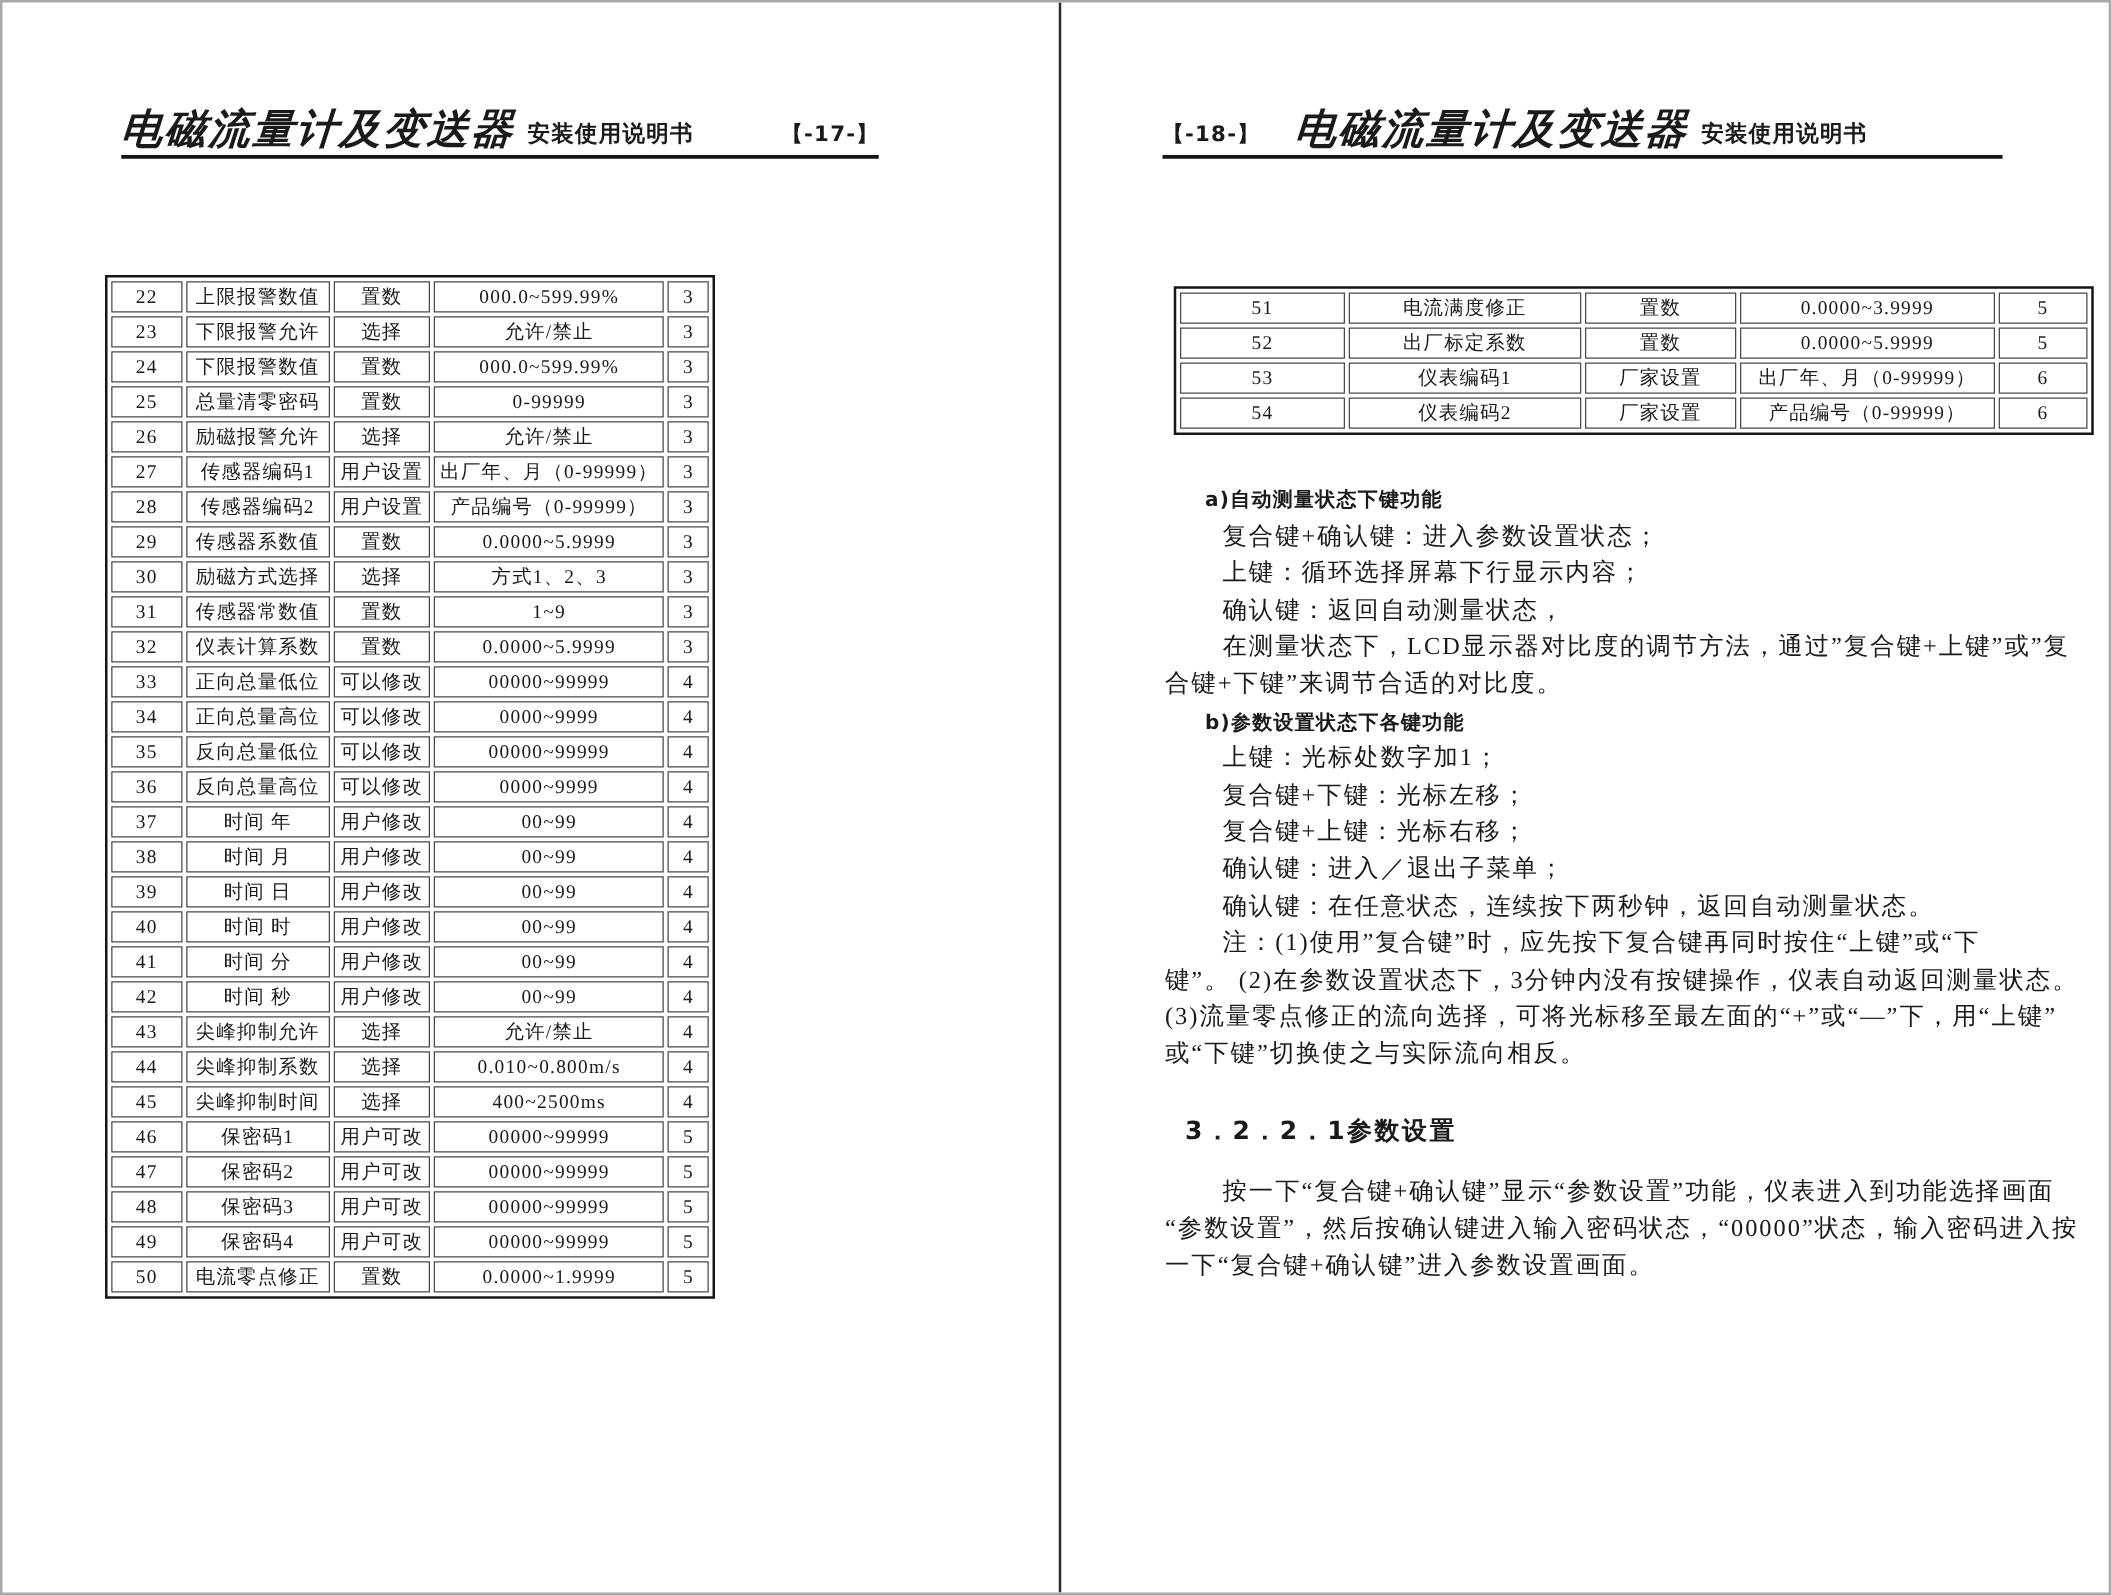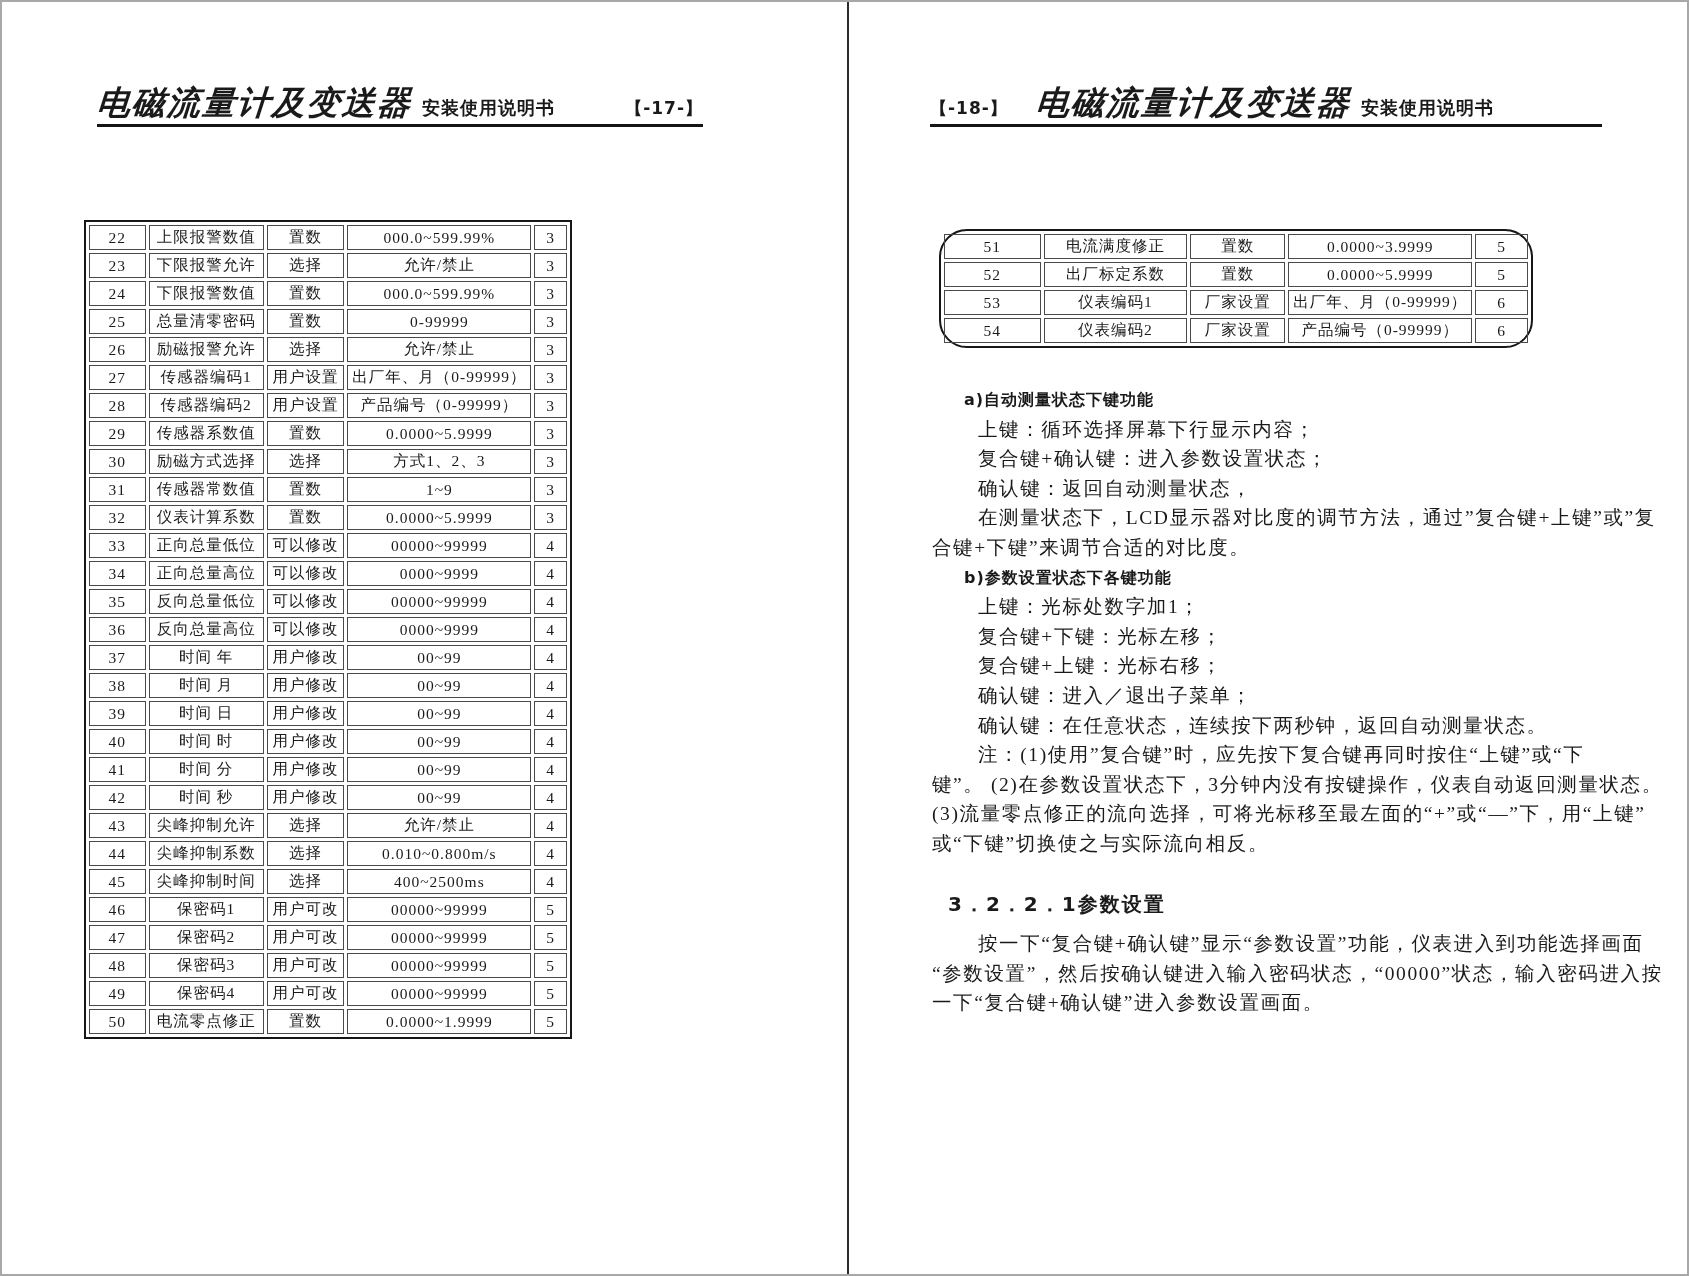--- a/index.html
+++ b/index.html
@@ -19,21 +19,21 @@
     font-family:"DejaVu Sans", sans-serif;font-weight:bold;font-style:italic;
     font-size:33px;line-height:1;letter-spacing:2px;transform:skewX(-4deg);
   }
   .doc-subtitle{font-family:"DejaVu Sans", sans-serif;font-weight:bold;font-size:18px;line-height:1.15;letter-spacing:1px;}
   .page-no{font-family:"DejaVu Sans", sans-serif;font-weight:bold;font-size:17px;line-height:1.25;letter-spacing:1px;}
   .hdr18 .title-group{margin-left:auto;margin-right:108px;}
 
   
   .param-table{position:absolute;border:2px solid #161616;background:#fff;box-sizing:border-box;}
   .pt17{left:82px;top:218px;width:488px;}
-  .pt18{left:937px;top:227px;width:594px;border-radius:28px;}
+  .pt18{left:937px;top:227px;width:736px;}
   .param-table table{width:100%;border-collapse:separate;border-spacing:3px;}
   .param-table td{
     border:1px solid #4a4a4a;text-align:center;vertical-align:middle;
     font-size:15.5px;letter-spacing:1px;padding:1px 4px;height:20.5px;white-space:nowrap;
   }
   .param-table col.c0{width:18.5%;}
   .param-table col.c1{width:26%;}
   .param-table col.c2{width:17%;}
   .param-table col.c3{width:28.5%;}
   .param-table col.c4{width:10%;}
@@ -42,21 +42,21 @@
   .body18{position:absolute;left:930px;top:383px;width:664px;}
   .line{font-size:19.5px;line-height:29.6px;letter-spacing:1.6px;white-space:nowrap;}
   .line.flush{padding-left:0;}
   .line.ind{padding-left:46px;}
   .line.h{
     font-family:"DejaVu Sans", sans-serif;font-weight:bold;font-size:16px;
     padding-left:32px;letter-spacing:1px;
   }
   .line.h2{
     font-family:"DejaVu Sans", sans-serif;font-weight:bold;font-size:20px;
-    padding-left:16px;margin-top:31px;margin-bottom:10px;letter-spacing:2px;
+    padding-left:16px;margin-top:31px;margin-bottom:20px;letter-spacing:2px;
   }
 </style>
 </head>
 <body>
 
 <div class="canvas">
 
   <div class="hdr hdr17">
     <span class="title-group">
       <span class="doc-title">电磁流量计及变送器</span>
@@ -329,22 +329,22 @@
             <td>厂家设置</td>
             <td>产品编号（0-99999）</td>
             <td>6</td>
           </tr>
         </tbody>
     </table>
   </div>
 
   <div class="body18" id="body18">
       <div class="line h">a)自动测量状态下键功能</div>
+      <div class="line ind">复合键+确认键：进入参数设置状态；</div>
       <div class="line ind">上键：循环选择屏幕下行显示内容；</div>
-      <div class="line ind">复合键+确认键：进入参数设置状态；</div>
       <div class="line ind">确认键：返回自动测量状态，</div>
       <div class="line ind">在测量状态下，LCD显示器对比度的调节方法，通过”复合键+上键”或”复</div>
       <div class="line flush">合键+下键”来调节合适的对比度。</div>
       <div class="line h">b)参数设置状态下各键功能</div>
       <div class="line ind">上键：光标处数字加1；</div>
       <div class="line ind">复合键+下键：光标左移；</div>
       <div class="line ind">复合键+上键：光标右移；</div>
       <div class="line ind">确认键：进入／退出子菜单；</div>
       <div class="line ind">确认键：在任意状态，连续按下两秒钟，返回自动测量状态。</div>
       <div class="line ind">注：(1)使用”复合键”时，应先按下复合键再同时按住“上键”或“下</div>

